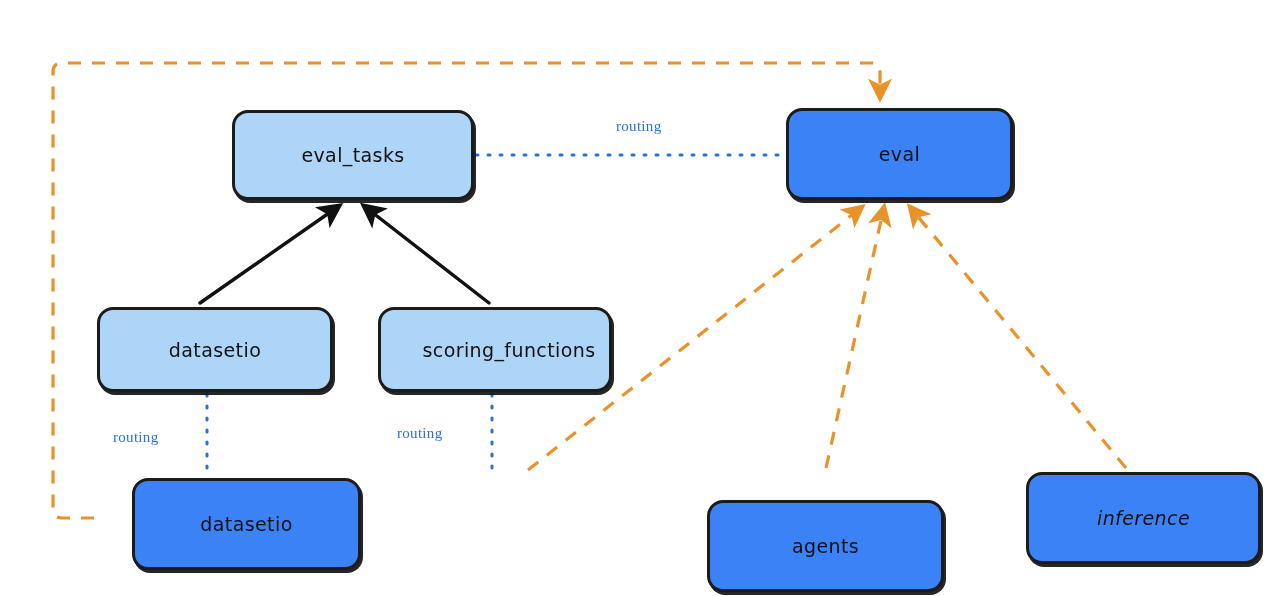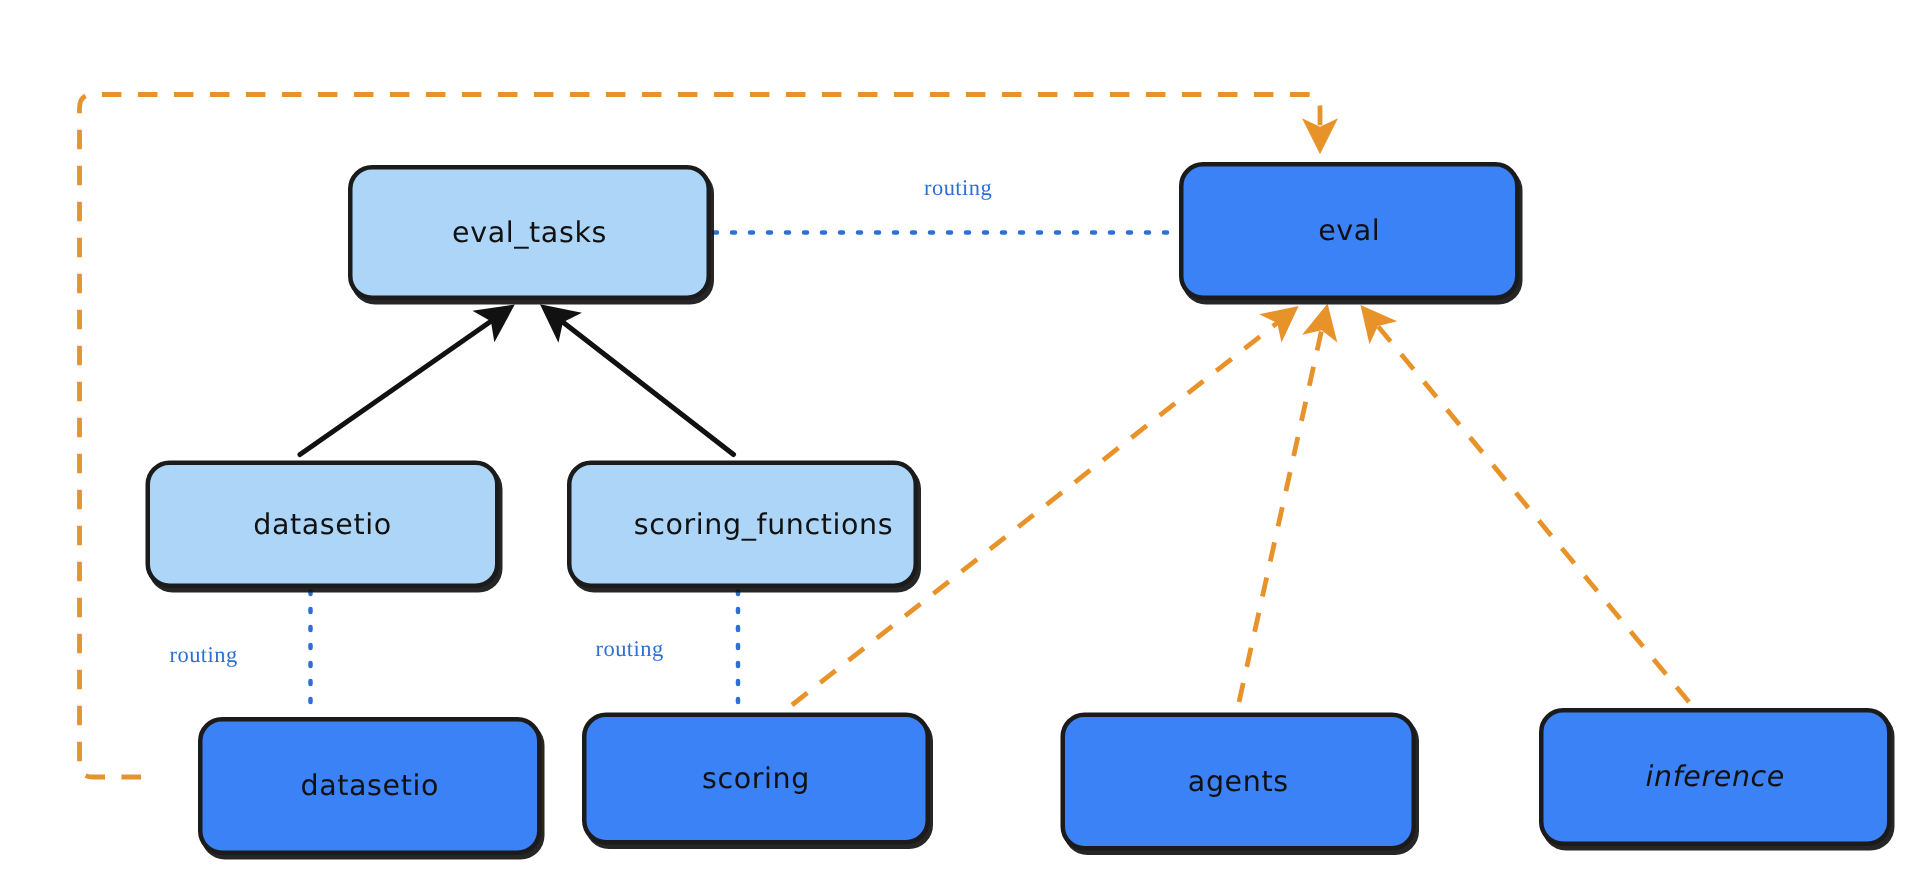--- a/index.html
+++ b/index.html
@@ -108,25 +108,22 @@
   </div>
 
   <div class="node api" style="left:378px; top:307px; width:234px; height:85px;padding-left:28px;">
     <span class="node-label">scoring_functions</span>
   </div>
 
   <div class="node provider" style="left:96px; top:478px; width:229px; height:92px;margin-left:36px;">
     <span class="node-label">datasetio</span>
   </div>
 
-  <div class="node provider" style="left:388px; top:475px; width:232px; height:88px;">
-    <span class="node-label">scoring</span>
-  </div>
 
-  <div class="node provider" style="left:707px; top:475px; width:237px; height:92px;">
+  <div class="node provider" style="left:707px; top:500px; width:237px; height:92px;">
     <span class="node-label">agents</span>
   </div>
 
   <div class="node provider" style="left:1026px; top:472px; width:235px; height:92px;font-style:italic;">
     <span class="node-label">inference</span>
   </div>
 
   <div class="edge-label" style="left:616px; top:118px;">routing</div>
 
   <div class="edge-label" style="left:113px; top:429px;">routing</div>

